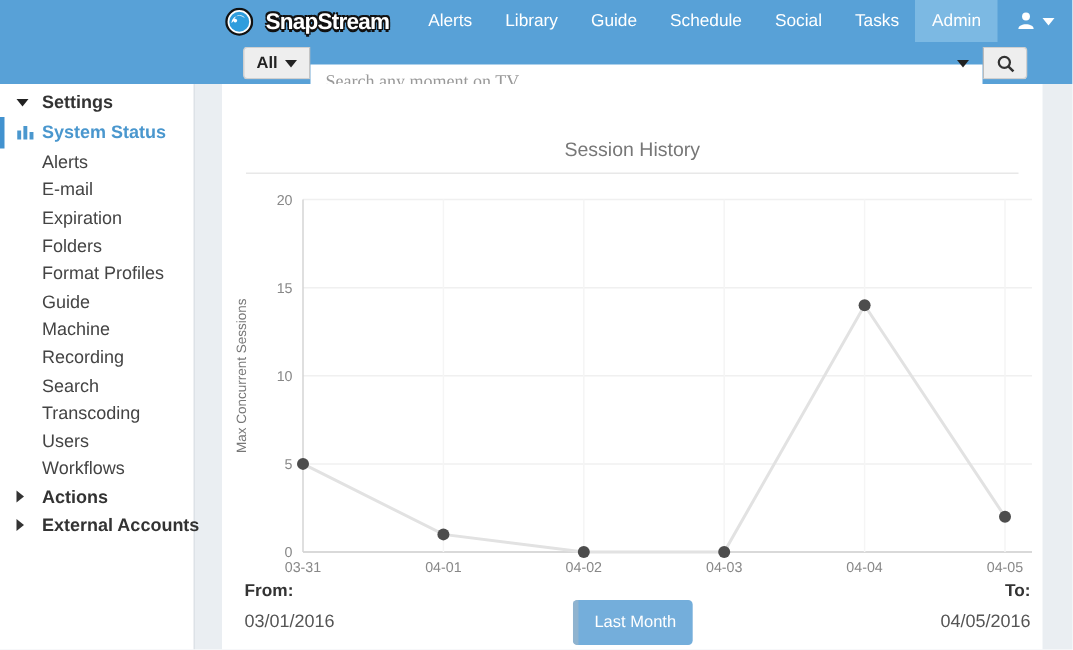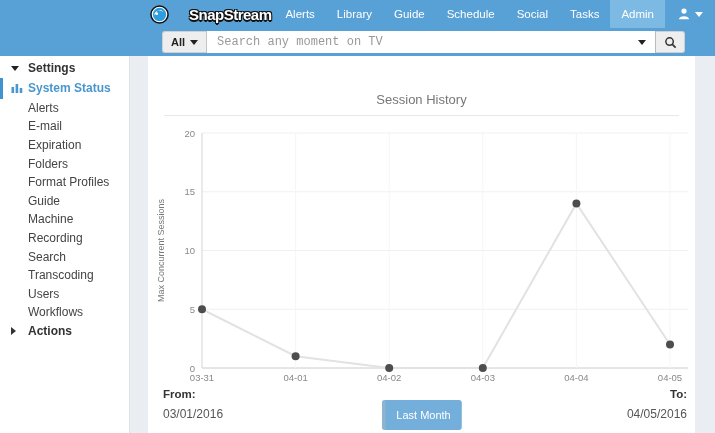--- a/index.html
+++ b/index.html
@@ -10,21 +10,21 @@
     background:#eaeef2;
     position:relative;
   }
 
   
   .navbar {
     position:absolute; top:0; left:0; right:0; height:28px;
     background:#58a1d7; display:flex; align-items:stretch;
     padding-left:150px;
   }
-  .logo { display:flex; align-items:center; gap:20px; cursor:pointer; }
+  .logo { display:flex; align-items:center; gap:8px; cursor:pointer; }
   .logo-icon svg { display:block; }
   .logo-text {
     color:#fff; font-weight:700; font-size:15px; letter-spacing:-0.5px;
     text-shadow:-1px -1px 0 #111, 1px -1px 0 #111, -1px 1px 0 #111, 1px 1px 0 #111, 0 2px 0 #111;
   }
   .nav-menu { display:flex; margin-left:auto; }
   .nav-item {
     color:#fff; font-size:11.5px; line-height:28px; padding:0 11px;
     cursor:pointer; white-space:nowrap;
   }
@@ -47,21 +47,22 @@
   }
   .all-btn {
     height:22px; background:#eee; border:1px solid #d0d0d0; border-right:1px solid #c4c4c4;
     border-radius:3px 0 0 3px; display:flex; align-items:center; gap:5px;
     padding:0 8px; font-size:11px; font-weight:700; color:#222; cursor:pointer;
   }
   .input-wrap { position:relative; flex:1; height:22px; }
   .search-input {
     width:100%; height:22px; border:none; outline:none;
     padding:0 24px 0 10px; font-size:12px; color:#333;
-    font-family:Liberation Mono, monospace;
+    font-family:Liberation Serif, serif;
+    margin-top:12px;
   }
   .search-input::placeholder { color:#999; }
   .input-caret { position:absolute; right:9px; top:9px; cursor:pointer; }
   .search-btn {
     width:30px; height:22px; background:#eee; border:1px solid #d0d0d0; border-left:1px solid #bbb;
     border-radius:0 3px 3px 0; display:flex; align-items:center; justify-content:center; cursor:pointer;
   }
 
   
   .sidebar {
@@ -204,20 +205,26 @@
         <span>Users</span>
       </div>
       <div class="side-item child">
         <span>Workflows</span>
       </div>
       <div class="side-item section">
         <span class="icon">
           <span class="caret-right"></span>
         </span>
         <span>Actions</span>
+      </div>
+      <div class="side-item section">
+        <span class="icon">
+          <span class="caret-right"></span>
+        </span>
+        <span>External Accounts</span>
       </div>
     </div>
 </div>
 
 <div class="panel">
   <div class="panel-title">Session History</div>
   <hr class="divider">
   <div class="chart-box" id="chart"><svg width="543" height="270">
         <line x1="52" y1="246" x2="538" y2="246" stroke="#cccccc" stroke-width="1"></line>
         <text x="45" y="249.5" text-anchor="end" font-size="9.5" fill="#888" font-family="Liberation Sans, sans-serif">0</text>

